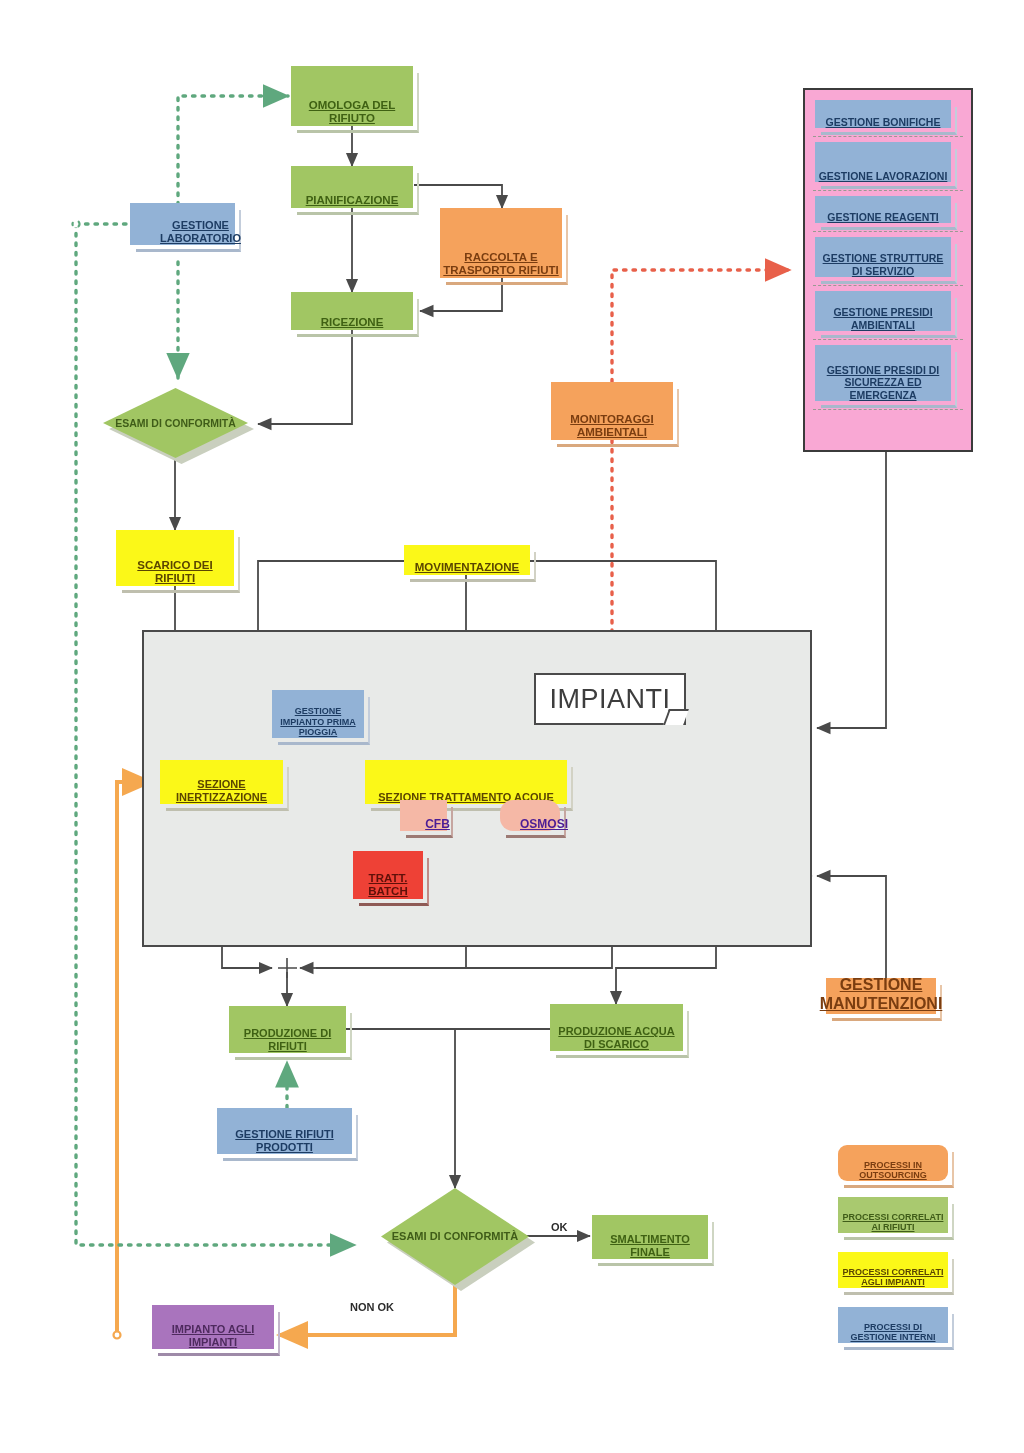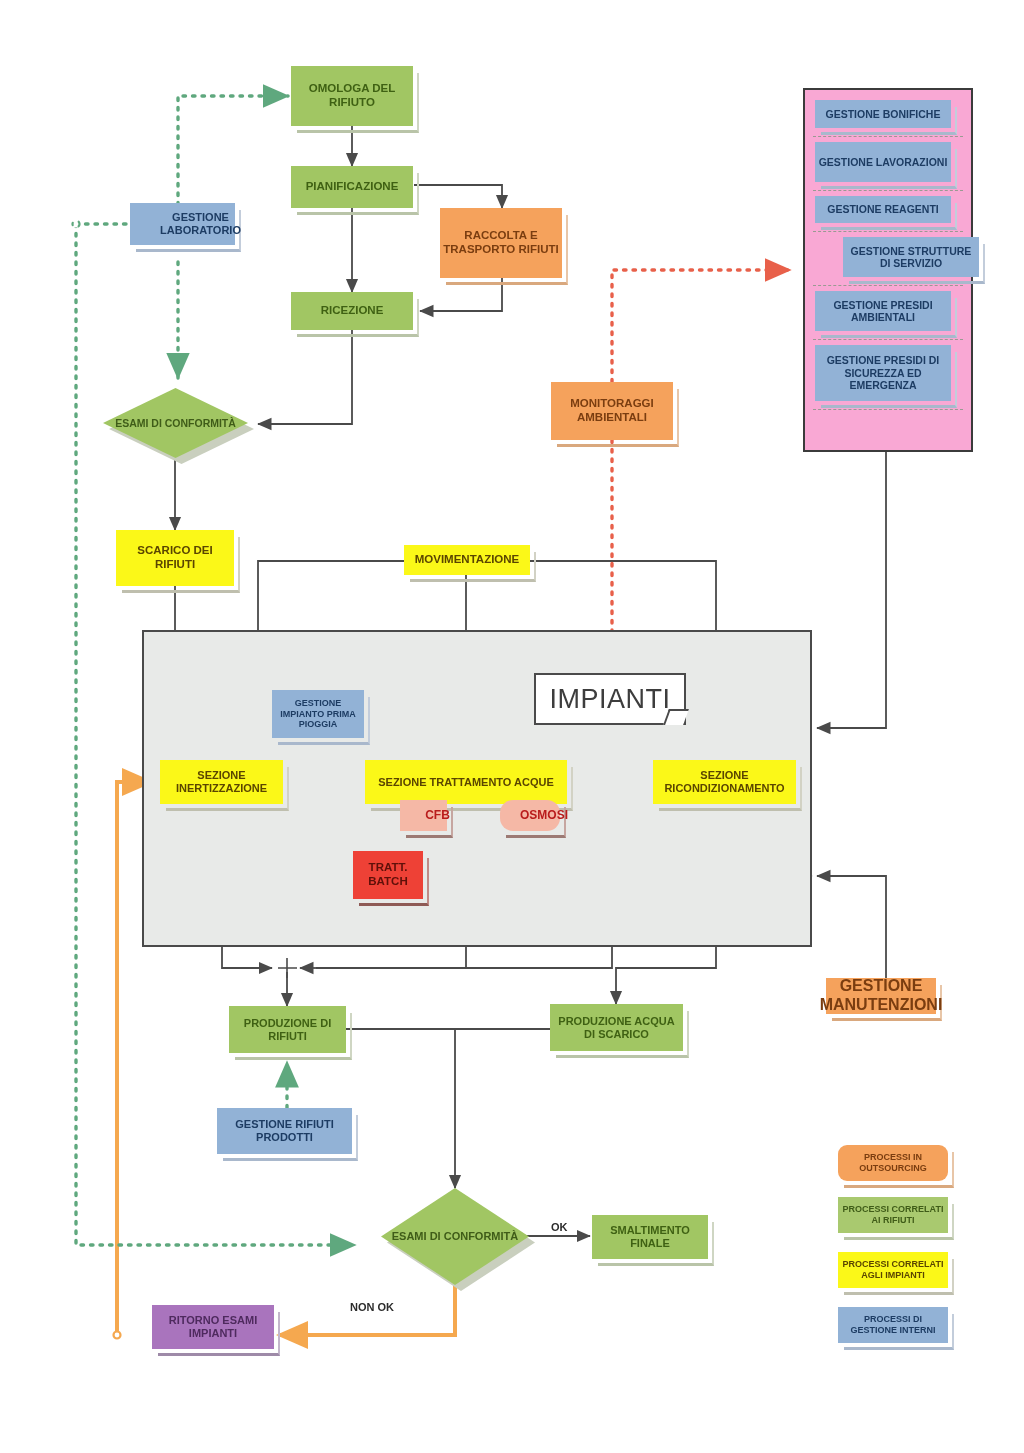--- a/index.html
+++ b/index.html
@@ -1,33 +1,33 @@
 <!DOCTYPE html>
 <html><head>
 <meta charset="utf-8">
 <style>
   html,body{margin:0;padding:0;background:#fff;}
   body{font-family:"Liberation Sans", sans-serif;}
   #stage{position:relative;width:1024px;height:1453px;background:#ffffff;overflow:hidden;}
   #svg-layer{position:absolute;left:0;top:0;width:1024px;height:1453px;pointer-events:none;}
 
-  .node{position:absolute;box-sizing:border-box;display:flex;align-items:center;
-        justify-content:center;text-align:center;line-height:1.18;z-index:5;}
+  .node{position:absolute;box-sizing:border-box;display:flex;align-items:flex-end;
+        justify-content:center;text-align:center;line-height:1.18;z-index:5;text-decoration:underline;}
   .node .lbl{display:block;padding:0 3px;}
 
   
   .node.box::after{content:"";position:absolute;left:6px;top:7px;right:-6px;bottom:-7px;
       border-right:2px solid #b9b9b0;border-bottom:3px solid #b0b0a6;z-index:-1;}
 
   .green{background:#a1c663;color:#3f6113;font-weight:bold;}
   .green2{background:#a9c96f;color:#3f5c18;font-weight:bold;}
   .orange{background:#f5a25c;color:#7a3d10;font-weight:bold;}
   .blue{background:#92b2d6;color:#1d3c63;font-weight:bold;}
   .yellow{background:#fbf818;color:#5a4500;font-weight:bold;}
-  .salmon{background:#f5b8a6;color:#b91c1c;font-weight:bold;padding-left:28px;}
+  .salmon{background:#f5b8a6;color:#4c1d95;font-weight:bold;padding-left:28px;}
   .red{background:#ee4136;color:#5f1009;font-weight:bold;}
   .purple{background:#a974bd;color:#4e2a5e;font-weight:bold;}
 
   .green.box::after,.green2.box::after{border-right-color:#cfd6c3;border-bottom-color:#b9c4a8;}
   .orange.box::after{border-right-color:#e8c6a8;border-bottom-color:#d9a87e;}
   .blue.box::after{border-right-color:#c3cddb;border-bottom-color:#a9b8cc;}
   .yellow.box::after{border-right-color:#d2d2c4;border-bottom-color:#bfbfae;}
   .salmon.box::after{border-right-color:#c6a6a0;border-bottom-color:#9c7a74;}
   .red.box::after{border-right-color:#c08b86;border-bottom-color:#8e5a55;}
   .purple.box::after{border-right-color:#c3b6cb;border-bottom-color:#9e8aa8;}
@@ -236,23 +236,20 @@
   </div>
 
   <div class="node box salmon" style="left:500px;top:800px;width:60px;height:31px;font-size:12px;z-index:6;border-radius:13px;">
     <span class="lbl">OSMOSI</span>
   </div>
 
   <div class="node box red" style="left:353px;top:851px;width:70px;height:48px;font-size:11.5px;z-index:6;">
     <span class="lbl">TRATT. BATCH</span>
   </div>
 
-  <div class="node box yellow" style="left:653px;top:760px;width:143px;height:44px;font-size:11px;">
-    <span class="lbl">SEZIONE RICONDIZIONAMENTO</span>
-  </div>
 
   <div class="node box orange" style="left:826px;top:978px;width:110px;height:36px;font-size:16px;">
     <span class="lbl">GESTIONE MANUTENZIONI</span>
   </div>
 
   <div class="node box green" style="left:229px;top:1006px;width:117px;height:47px;font-size:11px;">
     <span class="lbl">PRODUZIONE DI RIFIUTI</span>
   </div>
 
   <div class="node box green" style="left:550px;top:1004px;width:133px;height:47px;font-size:11px;">
@@ -269,21 +266,21 @@
     <div class="dlabel" style="font-size:11px;">
       <span>ESAMI DI CONFORMITÀ</span>
     </div>
   </div>
 
   <div class="node box green" style="left:592px;top:1215px;width:116px;height:44px;font-size:11px;">
     <span class="lbl">SMALTIMENTO FINALE</span>
   </div>
 
   <div class="node box purple" style="left:152px;top:1305px;width:122px;height:44px;font-size:11px;">
-    <span class="lbl">RITORNO ESAMI IMPIANTI</span>
+    <span class="lbl">IMPIANTO AGLI IMPIANTI</span>
   </div>
 
   <div class="edge-label" style="left:551px;top:1221px;">
     <span>OK</span>
   </div>
   <div class="edge-label" style="left:350px;top:1301px;">
     <span>NON OK</span>
   </div>
 
   <div id="right-panel">
@@ -295,21 +292,21 @@
     <div class="node box blue" style="left:10px;top:52px;width:136px;height:40px;font-size:10.5px;">
       <span class="lbl">GESTIONE LAVORAZIONI</span>
     </div>
     <div class="sepline" style="top:100px;"></div>
 
     <div class="node box blue" style="left:10px;top:106px;width:136px;height:27px;font-size:10.5px;">
       <span class="lbl">GESTIONE REAGENTI</span>
     </div>
     <div class="sepline" style="top:141px;"></div>
 
-    <div class="node box blue" style="left:10px;top:147px;width:136px;height:40px;font-size:10.5px;margin-left:28px;">
+    <div class="node box blue" style="left:10px;top:147px;width:136px;height:40px;font-size:10.5px;">
       <span class="lbl">GESTIONE STRUTTURE DI SERVIZIO</span>
     </div>
     <div class="sepline" style="top:195px;"></div>
 
     <div class="node box blue" style="left:10px;top:201px;width:136px;height:40px;font-size:10.5px;">
       <span class="lbl">GESTIONE PRESIDI AMBIENTALI</span>
     </div>
     <div class="sepline" style="top:249px;"></div>
 
     <div class="node box blue" style="left:10px;top:255px;width:136px;height:56px;font-size:10.5px;">

